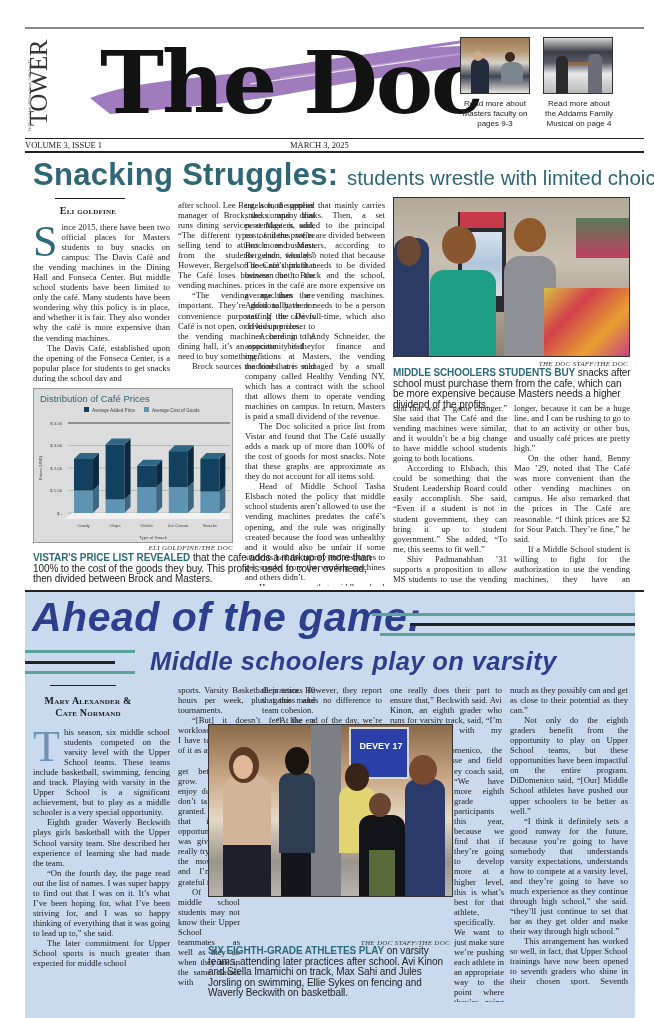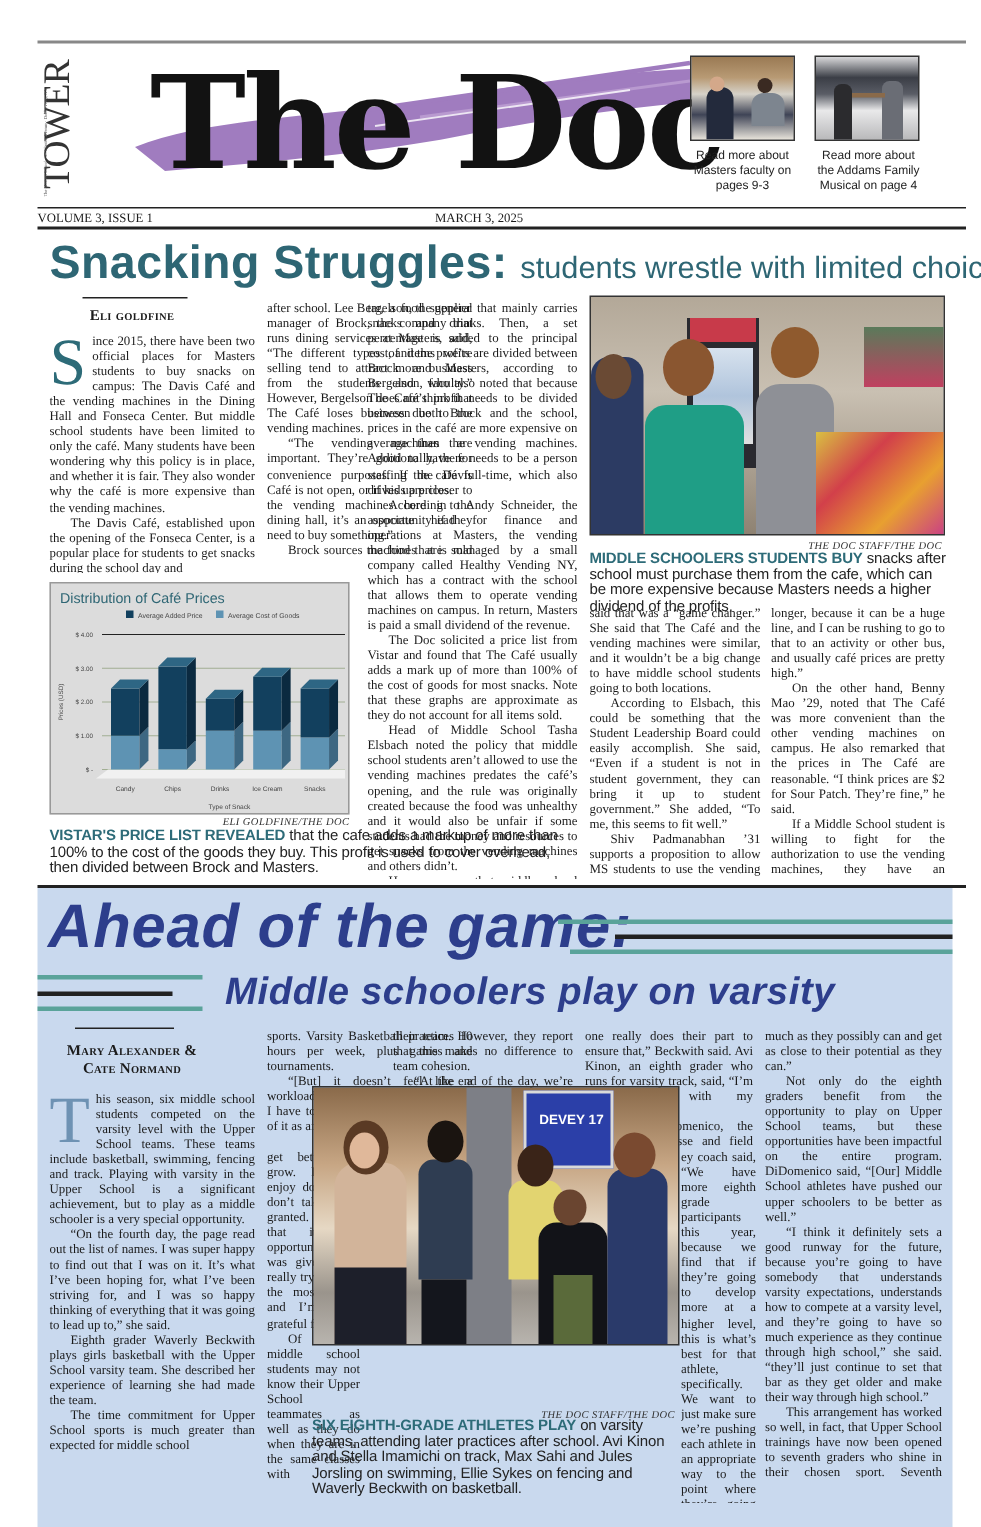--- a/index.html
+++ b/index.html
@@ -198,23 +198,23 @@
 
 <div class="rule" style="left:50px;top:685px;width:66px;height:1px"></div>
 <div class="byline" style="left:33px;top:695px;width:110px;line-height:12px">
   <div>Mary Alexander &amp;</div>
   <div>Cate Normand</div>
 </div>
 
 <div class="col" style="left:33px;top:727px;width:137px;height:260px;overflow:hidden">
   <span class="dropcap2">T</span>
   <p class="noind">his season, six middle school students competed on the varsity level with the Upper School teams. These teams include basketball, swimming, fencing and track. Playing with varsity in the Upper School is a significant achievement, but to play as a middle schooler is a very special opportunity.</p>
+  <p>Eighth grader Waverly Beckwith plays girls basketball with the Upper School varsity team. She described her experience of learning she had made the team.</p>
   <p>“On the fourth day, the page read out the list of names. I was super happy to find out that I was on it. It’s what I’ve been hoping for, what I’ve been striving for, and I was so happy thinking of everything that it was going to lead up to,” she said.</p>
-  <p>Eighth grader Waverly Beckwith plays girls basketball with the Upper School varsity team. She described her experience of learning she had made the team.</p>
-  <p>The time commitment for Upper School sports is much greater than expected for middle school</p>
+  <p>The later commitment for Upper School sports is much greater than expected for middle school</p>
 </div>
 
 <div class="col" style="left:178px;top:685px;width:137px;height:82px;overflow:hidden">
   <p class="noind">sports. Varsity Basketball practices 10 hours per week, plus games and tournaments.</p>
   <p>“[But] it doesn’t feel like a workload or a burden or something that I have to do,” Beckwith said. “I think of it as an opportunity to</p>
 </div>
 
 <div class="col" style="left:178px;top:766px;width:24px;height:0"></div>
 <div class="col" style="left:178px;top:766px;width:0;height:0"></div>
 

